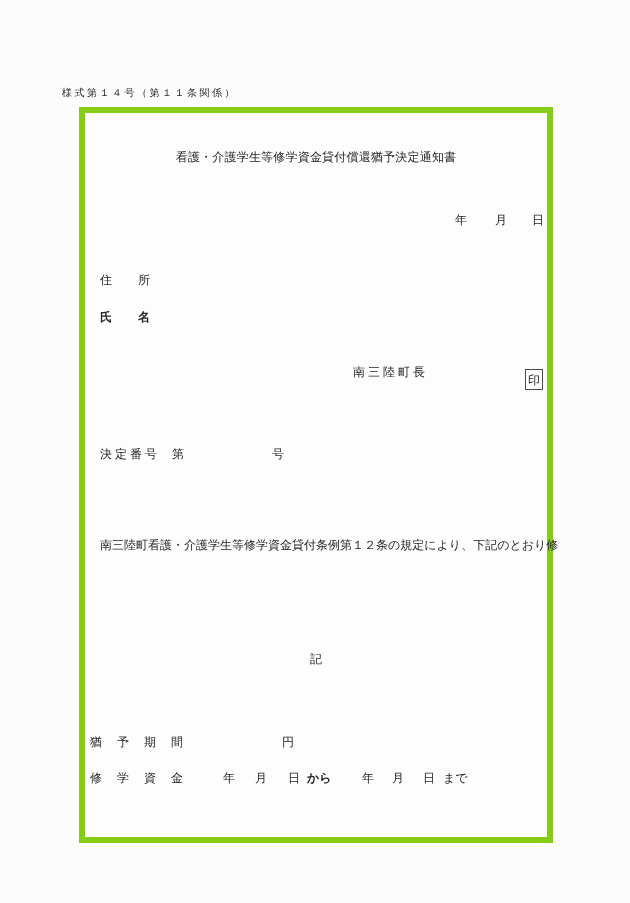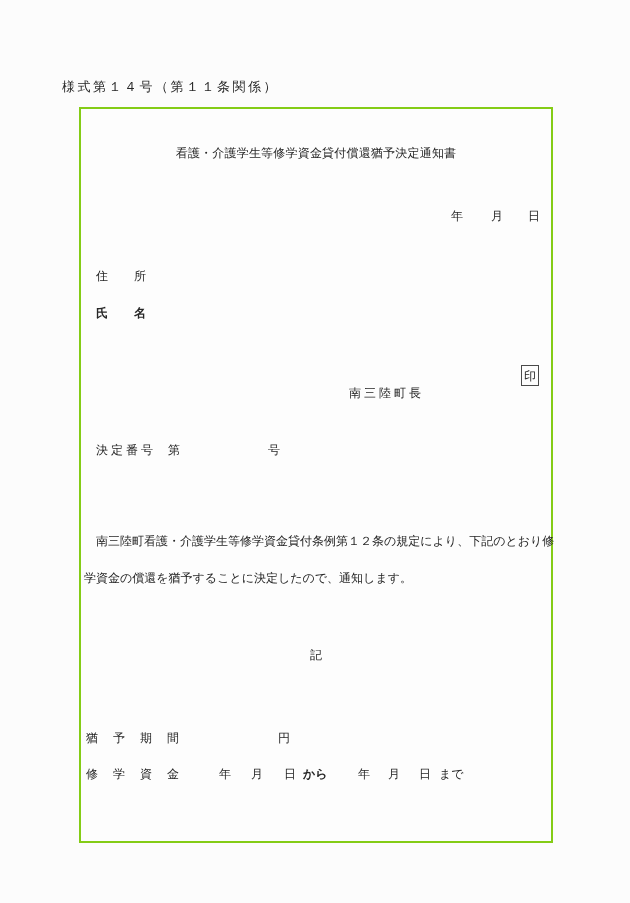--- a/index.html
+++ b/index.html
@@ -14,33 +14,33 @@
     font-family: "DejaVu Serif", "Liberation Serif", serif;
     color: #262626;
     font-size: 12px;
     overflow: hidden;
   }
   .abs { position: absolute; white-space: nowrap; line-height: 16px; }
 
   
   #form-label {
     left: 62px;
-    top: 79px;
-    font-size: 13px;
+    top: 85px;
+    font-size: 10px;
     letter-spacing: 2.5px;
   }
 
   
   #doc-frame {
     position: absolute;
     left: 79px;
     top: 107px;
     width: 474px;
     height: 736px;
-    border: 2px solid #84cc16;
+    border: 6px solid #84cc16;
     background: #fdfdfd;
     box-sizing: border-box;
   }
 
   
   #doc-title {
     left: 0;
     top: 36px;
     width: 100%;
     text-align: center;
@@ -52,21 +52,21 @@
   #date-year  { left: 370px; }
   #date-month { left: 410px; }
   #date-day   { left: 447px; }
 
   
   .wide2 { letter-spacing: 26px; }
   #address-label { left: 15px; top: 159px; }
   #name-label    { left: 15px; top: 196px; font-weight: bold; }
 
   
-  #mayor-title { left: 268px; top: 276px; letter-spacing: 3px; }
+  #mayor-title { left: 268px; top: 251px; letter-spacing: 3px; }
   #seal-box {
     position: absolute;
     left: 440px;
     top: 256px;
     width: 18px;
     height: 21px;
     border: 1px solid #4a4a4a;
     display: flex;
     align-items: center;
     justify-content: center;
@@ -127,21 +127,20 @@
   <div class="abs" id="mayor-title">南三陸町長</div>
   <div id="seal-box">
     <span id="seal-mark">印</span>
   </div>
 
   <span class="abs decision-token" id="decision-label">決定番号</span>
   <span class="abs decision-token" id="decision-prefix">第</span>
   <span class="abs decision-token" id="decision-suffix">号</span>
 
   <div class="abs body-line" id="body-line-1">　南三陸町看護・介護学生等修学資金貸付条例第１２条の規定により、下記のとおり修</div>
-  <div class="abs body-line" id="body-line-2">学資金の償還を猶予することに決定したので、通知します。</div>
 
   <div class="abs" id="note-marker">記</div>
 
   <span class="abs field-label" id="scholarship-label">猶予期間</span>
   <span class="abs" id="scholarship-unit">円</span>
 
   <span class="abs field-label" id="period-label">修学資金</span>
   <span class="abs period-token" id="period-t0">年</span>
   <span class="abs period-token" id="period-t1">月</span>
   <span class="abs period-token" id="period-t2">日</span>

